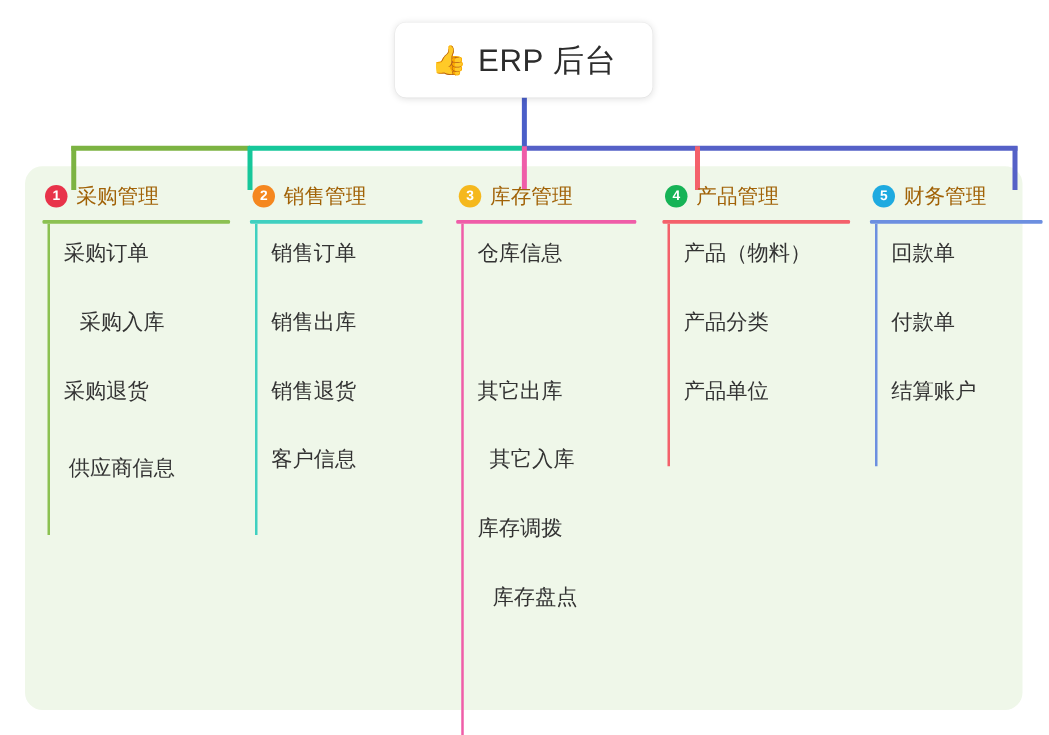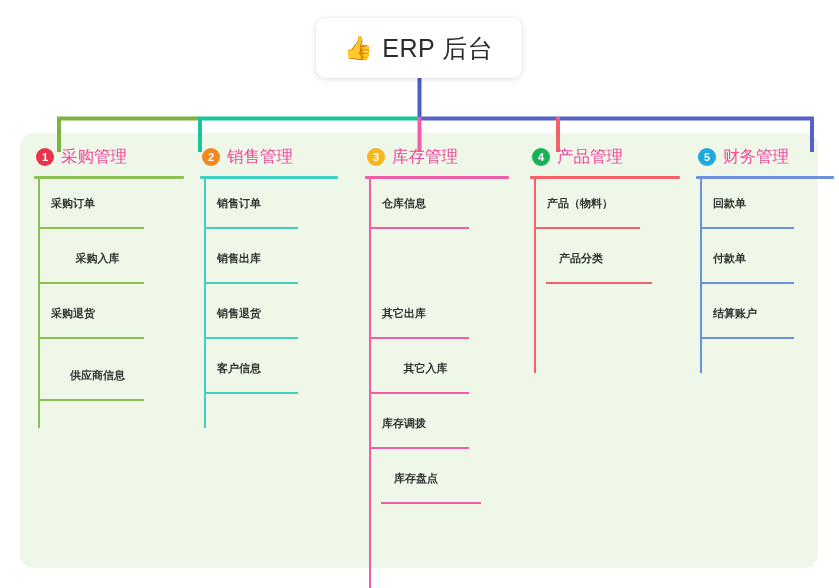--- a/index.html
+++ b/index.html
@@ -46,35 +46,35 @@
     display: flex; align-items: center; gap: 7px;
     height: 26px; padding-left: 2px;
   }
   .badge {
     width: 18px; height: 18px; border-radius: 50%;
     color: #ffffff; font-size: 11px; font-weight: bold;
     display: flex; align-items: center; justify-content: center;
     flex: 0 0 auto; line-height: 1;
   }
   .col-title {
-    font-size: 16.5px; color: #ec4899; white-space: nowrap;
+    font-size: 16.5px; color: #a16207; white-space: nowrap;
   }
   .col-underline { height: 3px; border-radius: 1px; margin-top: 6px; }
 
   .branch { position: absolute; top: 0; left: 0; }
 
   .items { position: relative; margin-top: 0; }
   .item {
     position: absolute;
     height: 34px;
     display: flex; flex-direction: column; justify-content: flex-end;
   }
   .item-label {
-    font-size: 11px; color: #333333; white-space: nowrap;
-    padding-left: 13px; padding-bottom: 18px; line-height: 1; font-weight: bold;
+    font-size: 17px; color: #333333; white-space: nowrap;
+    padding-left: 13px; padding-bottom: 18px; line-height: 1;
   }
   .item-underline { height: 1.6px; width: 100%; }
 </style>
 </head>
 <body>
 
 <div id="root">
 
   <div class="panel"></div>
 
@@ -186,22 +186,26 @@
           <span class="badge" style="background: rgb(22, 179, 86);">4</span>
           <span class="col-title">产品管理</span>
         </div>
         <div class="col-underline" style="background: rgb(244, 97, 107); width: 150px;"></div>
         <div class="items" style="height: 194px;">
           <div class="branch" style="position: absolute; left: 4px; top: 0px; width: 1.6px; height: 194px; background: rgb(244, 97, 107);"></div>
           <div class="item" style="left: 4px; top: 16px; width: 106px;">
             <div class="item-label">产品（物料）</div>
             <div class="item-underline" style="background: rgb(244, 97, 107);"></div>
           </div>
-          <div class="item" style="left: 16px; top: 71px; width: 106px;">
+          <div class="item" style="left: 4px; top: 71px; width: 106px;">
             <div class="item-label">产品分类</div>
+            <div class="item-underline" style="background: rgb(244, 97, 107);"></div>
+          </div>
+          <div class="item" style="left: 4px; top: 126px; width: 106px;">
+            <div class="item-label">产品单位</div>
             <div class="item-underline" style="background: rgb(244, 97, 107);"></div>
           </div>
         </div>
       </div>
       <div class="column" style="left: 696px; width: 138px;">
         <div class="col-head">
           <span class="badge" style="background: rgb(30, 170, 224);">5</span>
           <span class="col-title">财务管理</span>
         </div>
         <div class="col-underline" style="background: rgb(108, 143, 224); width: 138px;"></div>

